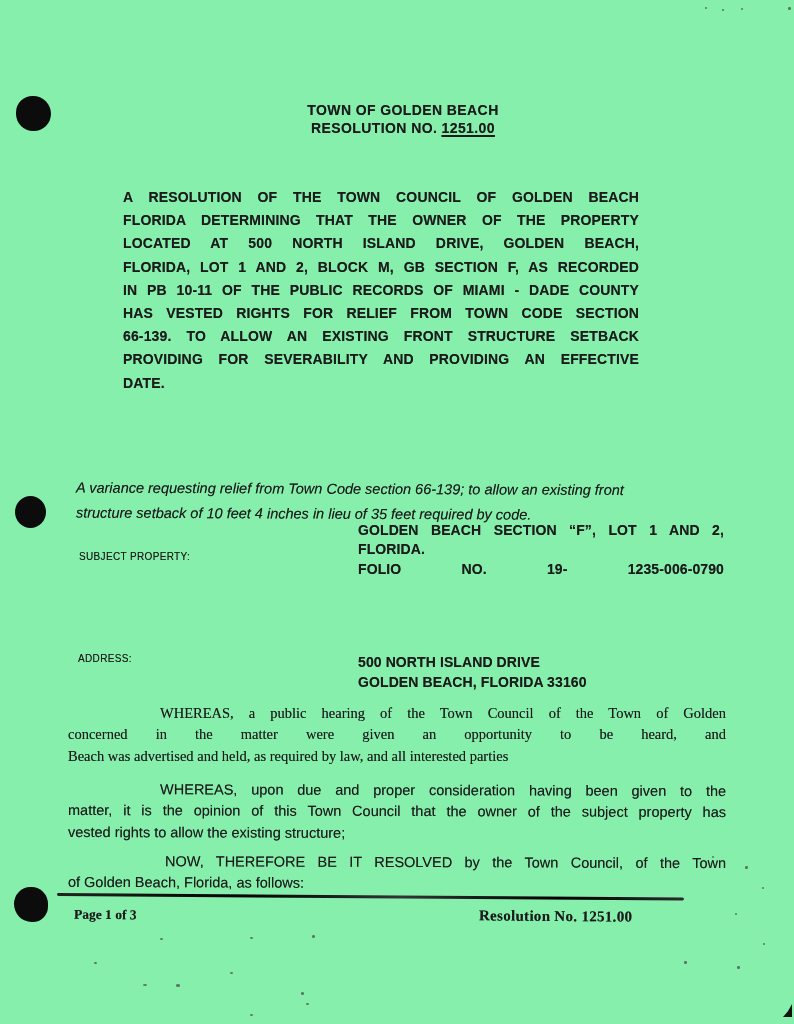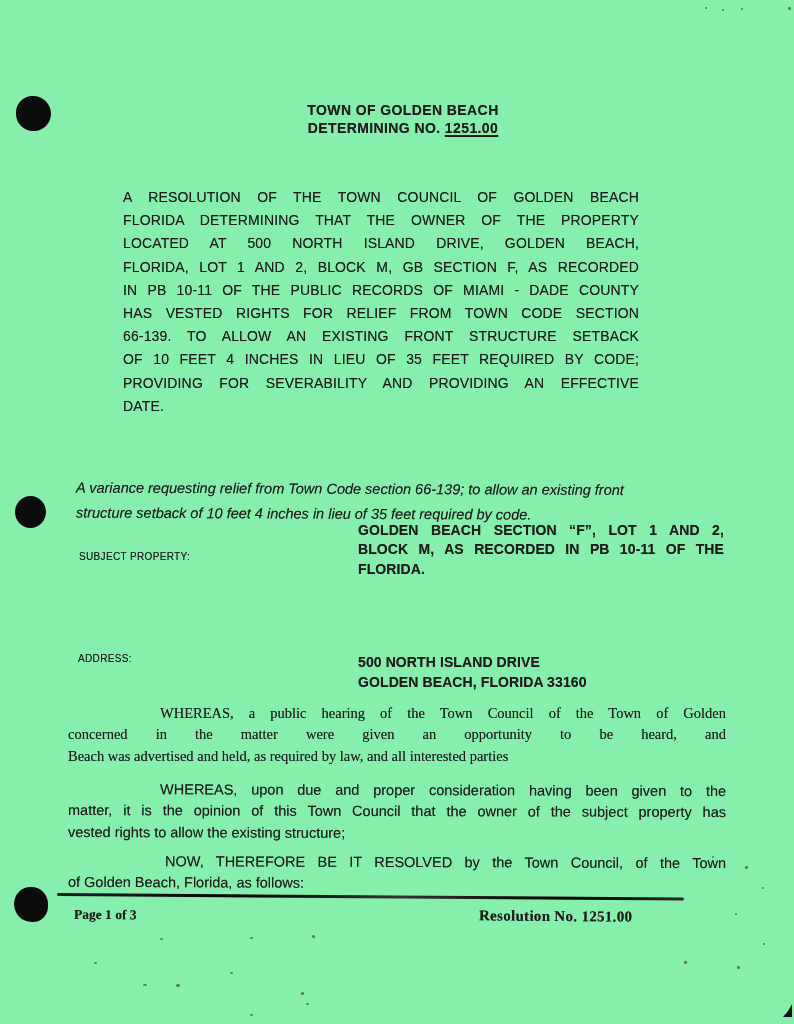--- a/index.html
+++ b/index.html
@@ -28,21 +28,21 @@
   }
   .doc-title .underlined {
     text-decoration:underline;
     text-decoration-thickness:1.5px;
     text-underline-offset:2px;
   }
 
   
   .res-block {
     position:absolute; top:186px; left:123px; width:516px;
-    font-weight:normal; font-size:14px; line-height:23.2px; letter-spacing:0.15px;
+    font-weight:bold; font-size:14px; line-height:23.2px; letter-spacing:0.15px;
   }
   .res-block > div:not(:last-child) { text-align:justify; text-align-last:justify; }
 
   .whereas-applied {
     position:absolute; top:441px; left:70px; width:680px;
     font-size:14.5px; text-indent:57px;
   }
 
   .variance-block {
     position:absolute; top:477px; left:76px; width:656px;
@@ -102,47 +102,46 @@
 <body>
 
 <div class="page">
 
   <div class="hole" id="hole-1"></div>
   <div class="hole" id="hole-2"></div>
   <div class="hole" id="hole-3"></div>
 
   <div class="doc-title">
     <div>TOWN OF GOLDEN BEACH</div>
-    <div><span>DETERMINING NO. </span><span class="underlined">1251.00</span></div>
+    <div><span>RESOLUTION NO. </span><span class="underlined">1251.00</span></div>
   </div>
 
   <div class="res-block">
       <div>A RESOLUTION OF THE TOWN COUNCIL OF GOLDEN BEACH</div>
       <div>FLORIDA DETERMINING THAT THE OWNER OF THE PROPERTY</div>
       <div>LOCATED AT 500 NORTH ISLAND DRIVE, GOLDEN BEACH,</div>
       <div>FLORIDA, LOT 1 AND 2, BLOCK M, GB SECTION F, AS RECORDED</div>
       <div>IN PB 10-11 OF THE PUBLIC RECORDS OF MIAMI - DADE COUNTY</div>
       <div>HAS VESTED RIGHTS FOR RELIEF FROM TOWN CODE SECTION</div>
       <div>66-139.  TO ALLOW AN EXISTING FRONT STRUCTURE SETBACK</div>
-      <div>OF 10 FEET 4 INCHES IN LIEU OF 35 FEET REQUIRED BY CODE;</div>
       <div>PROVIDING FOR SEVERABILITY AND PROVIDING AN EFFECTIVE</div>
       <div>DATE.</div>
     </div>
 
 
   <div class="variance-block">
       <div>A variance requesting relief from Town Code section 66-139; to allow an existing front</div>
       <div>structure setback of 10 feet 4 inches  in lieu of 35 feet required by code.</div>
     </div>
 
   <div class="field-label" id="subject-label">SUBJECT PROPERTY:</div>
   <div class="field-value" id="subject-value">
       <div>GOLDEN BEACH SECTION “F”, LOT 1 AND 2,</div>
-      <div>BLOCK M, AS RECORDED IN PB 10-11 OF THE</div>
       <div>FLORIDA.</div>
+      <div>FOLIO NO. 19- 1235-006-0790</div>
     </div>
 
   <div class="field-label" id="address-label">ADDRESS:</div>
   <div class="field-value" id="address-value">
       <div>500 NORTH ISLAND DRIVE</div>
       <div>GOLDEN BEACH, FLORIDA 33160</div>
     </div>
 
   <div class="para" id="para-public-hearing">
       <div>WHEREAS, a public hearing of the Town Council of the Town of Golden</div>

